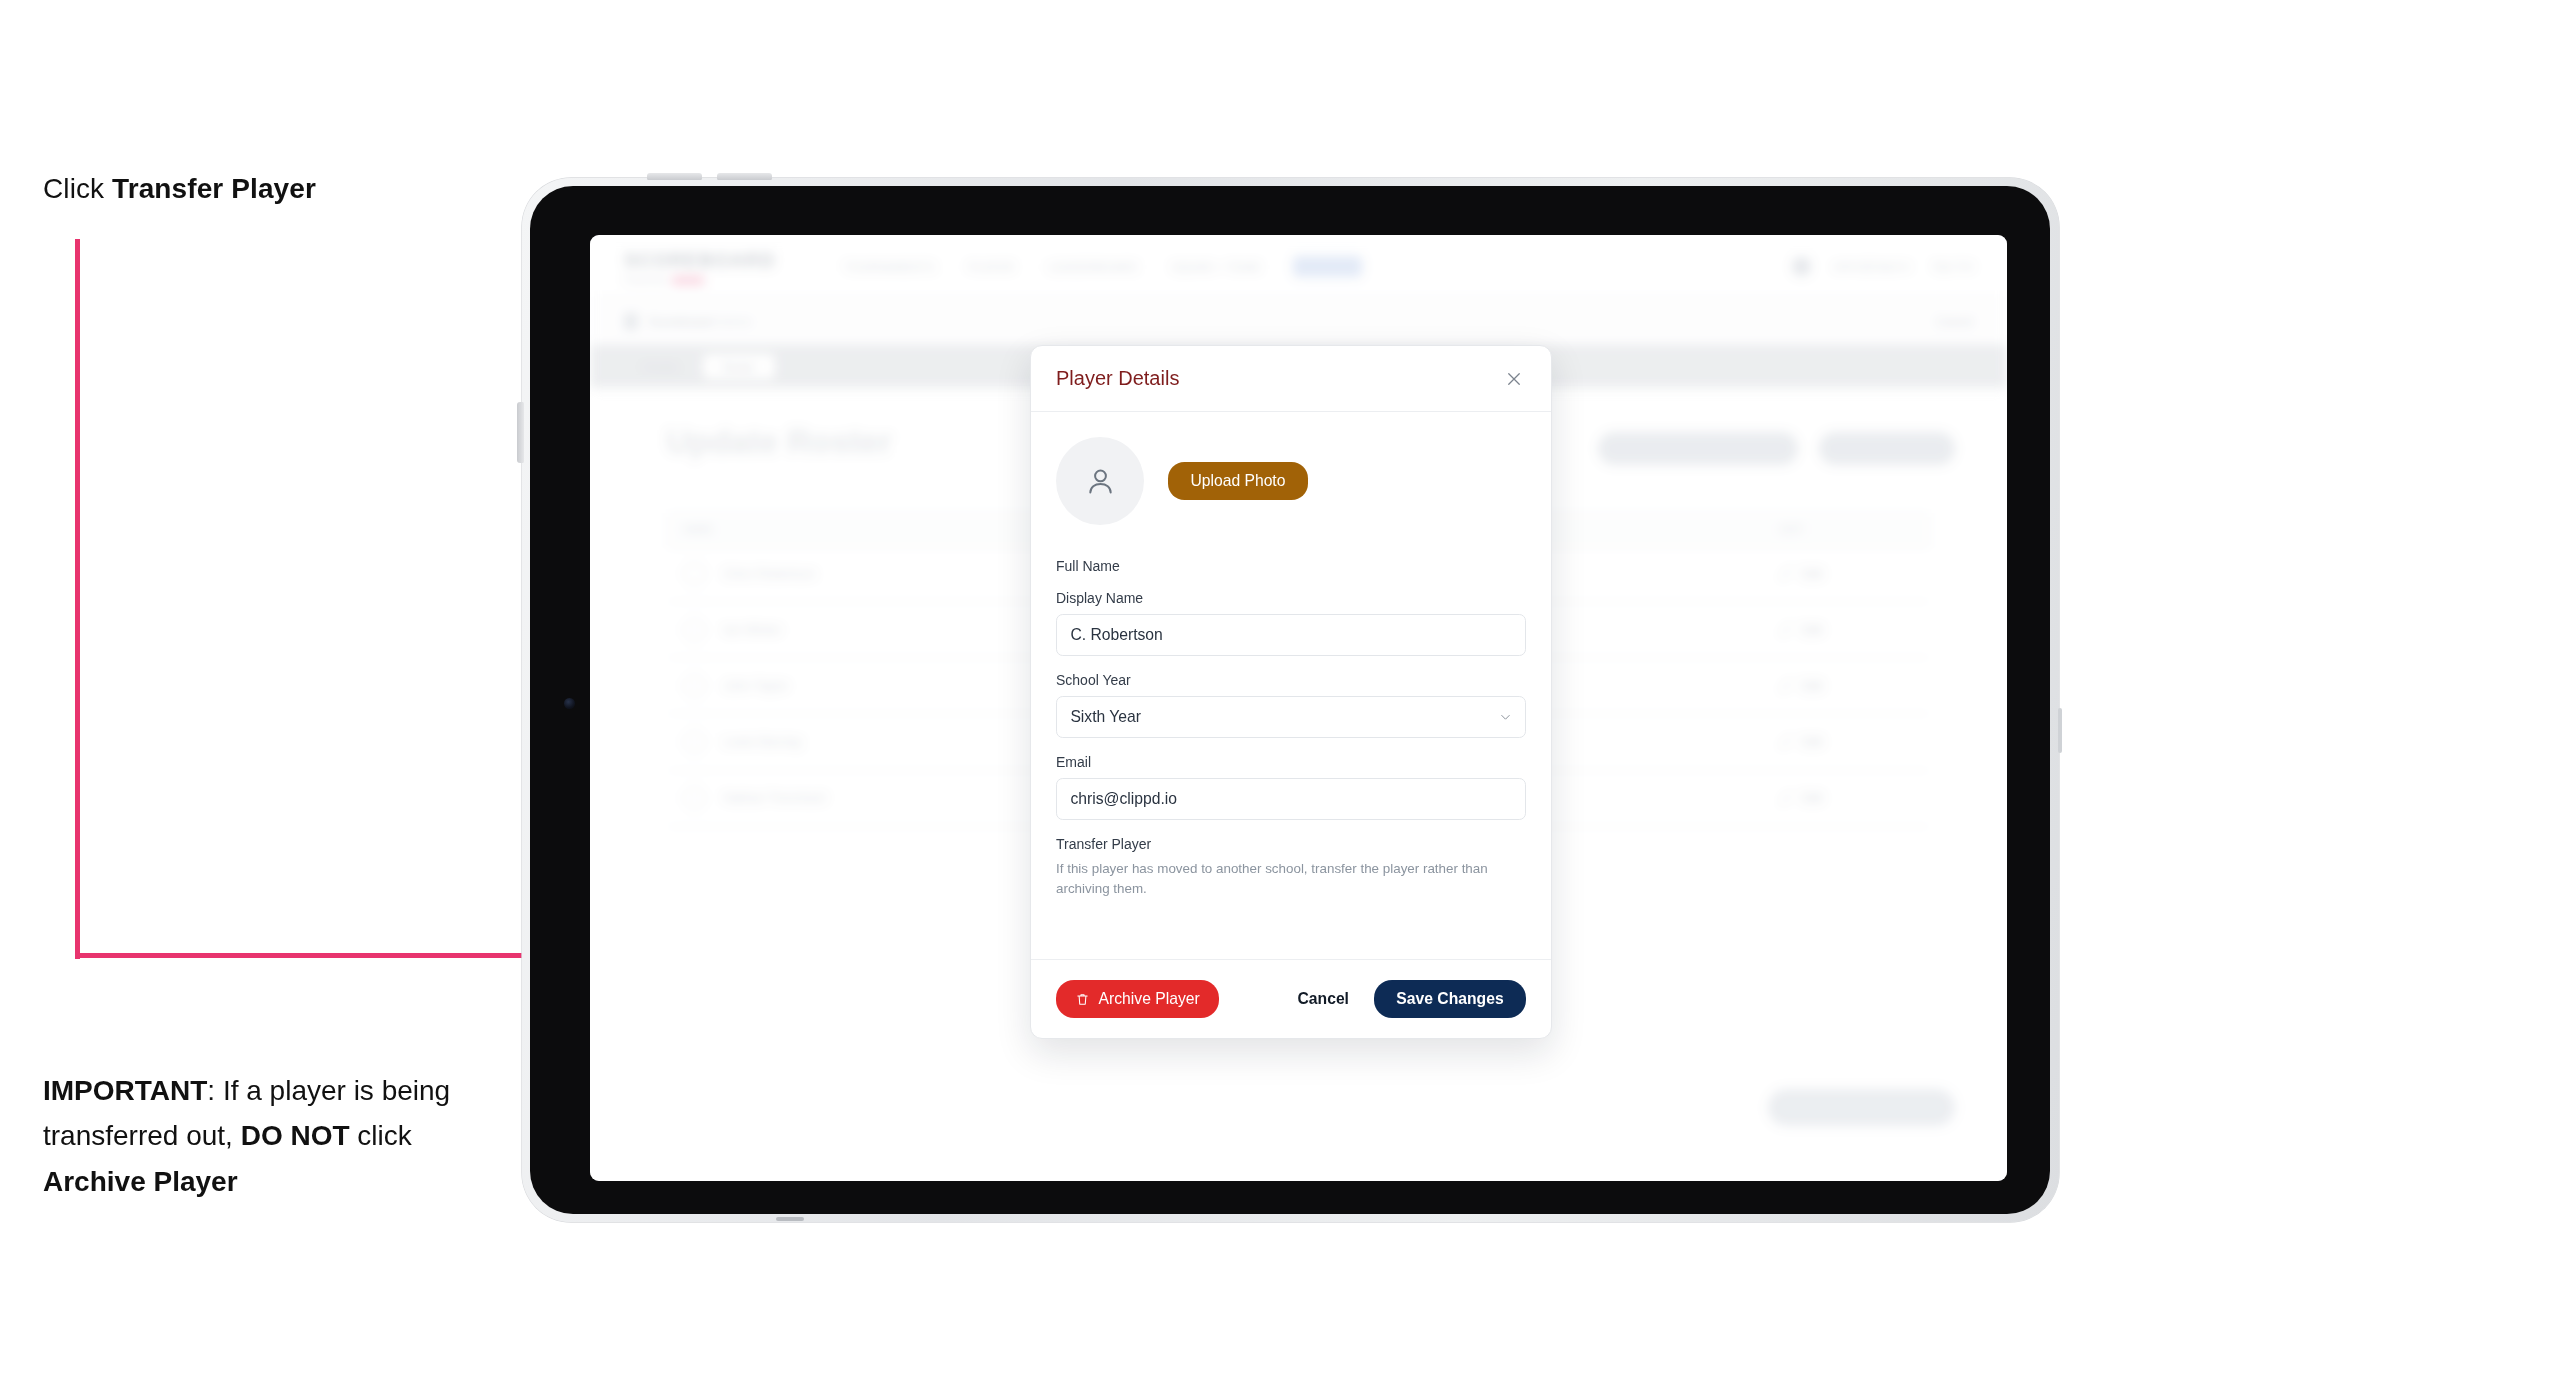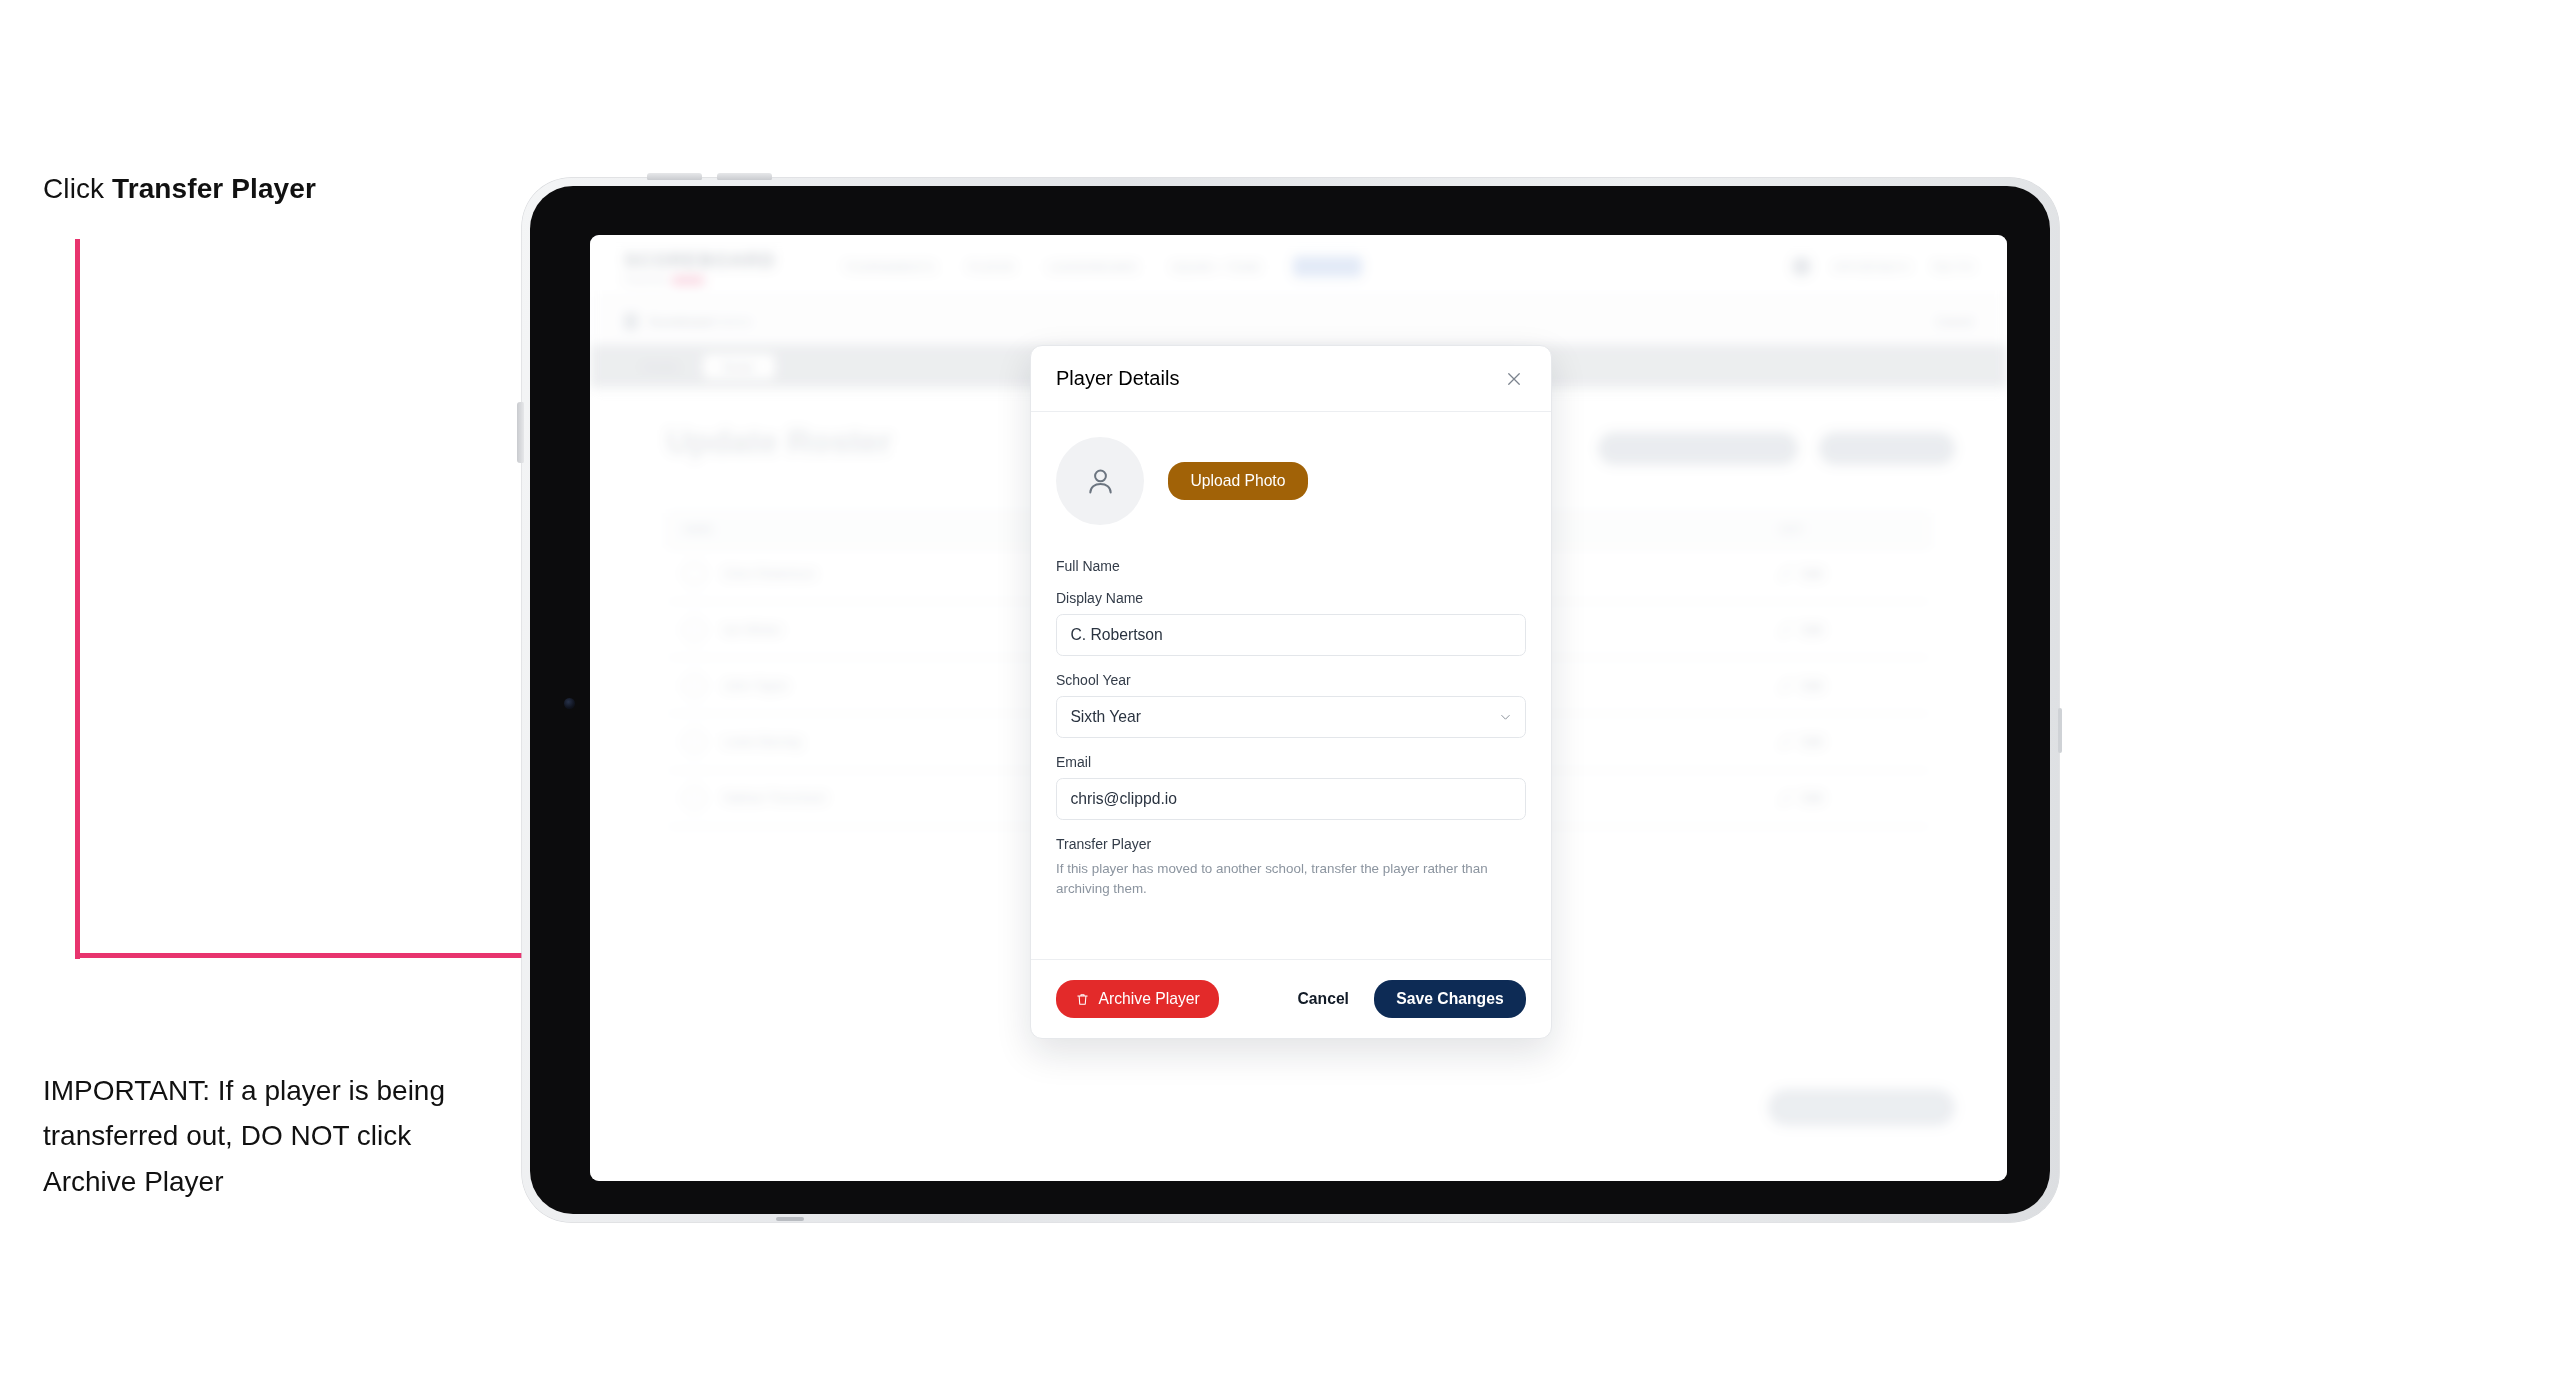--- a/index.html
+++ b/index.html
@@ -17,21 +17,21 @@
     font-size: 28px; color: #111; letter-spacing: 0.1px;
     white-space: nowrap;
   }
   .anno-top .b { font-weight: 700; }
 
   .anno-bottom {
     position: absolute; left: 43px; top: 1068px;
     font-size: 28px; line-height: 1.62; color: #111;
     width: 448px;
   }
-  .anno-bottom .b { font-weight: 400; }
+  .anno-bottom .b { font-weight: 700; }
 
   
   .arrow-v {
     position: absolute; left: 75px; top: 239px;
     width: 5.2px; height: 720px; background: #e8346e;
   }
   .arrow-h {
     position: absolute; left: 75px; top: 953px;
     width: 931px; height: 5.2px; background: #e8346e;
   }
@@ -166,21 +166,21 @@
     border-radius: 12px;
     box-shadow: 0 13.4px 36px rgba(15,23,42,.12);
     display:flex; flex-direction:column;
     overflow: hidden;
   }
   .modal-head {
     height: 66px; flex: 0 0 66px;
     border-bottom: 0.7px solid #eceef1;
     display:flex; align-items:center; padding: 0 25px;
   }
-  .modal-title { font-size: 20px; color:#000000; font-weight: 400; }
+  .modal-title { font-size: 20px; color:#7f1d1d; font-weight: 400; }
   .modal-close {
     margin-left:auto; width: 25px; height: 25px;
     display:flex; align-items:center; justify-content:center;
     cursor: pointer;
   }
   .modal-body { flex:1; padding: 25px 25px 4.5px 25px; overflow:hidden; }
 
   .photo-row { display:flex; align-items:center; gap: 24px; margin-bottom: 33px; }
   .avatar-lg {
     width: 88px; height: 88px; border-radius: 50%;

